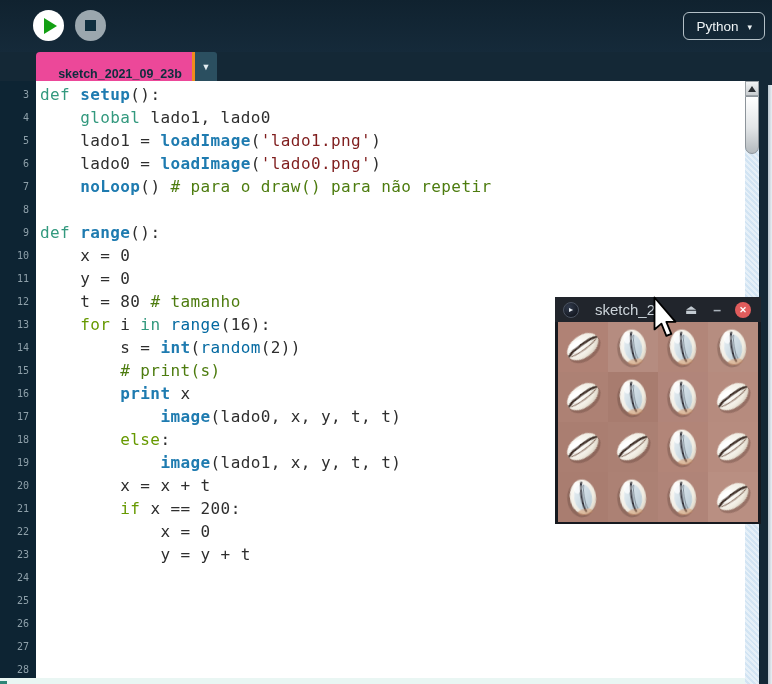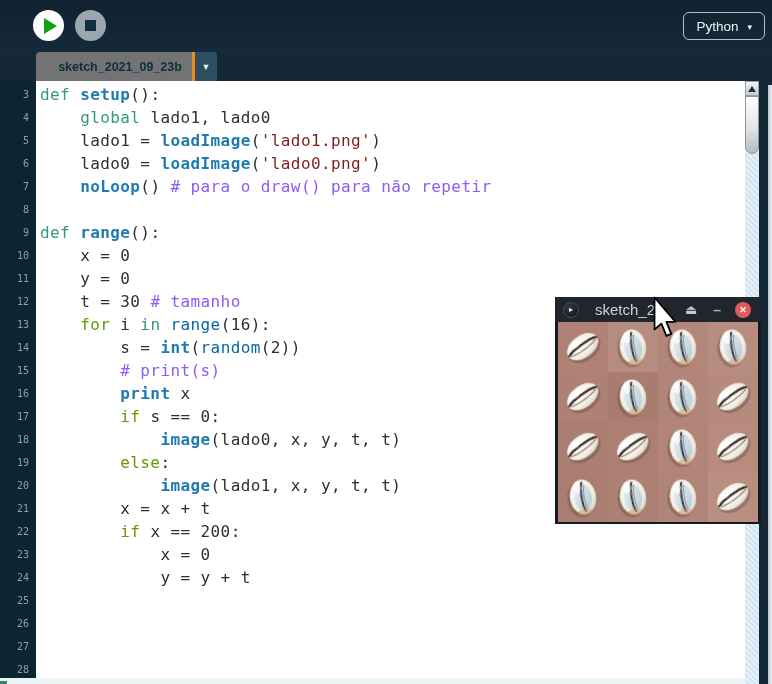--- a/index.html
+++ b/index.html
@@ -16,22 +16,22 @@
   .play-tri{width:0;height:0;border-left:13px solid #13a013;
     border-top:8px solid transparent;border-bottom:8px solid transparent;margin-left:4px}
   .stop{left:75px;background:#9ba7ae}
   .stop-sq{width:11px;height:11px;background:#102f3f}
   .mode{position:absolute;right:7px;top:12px;height:28px;padding:0 12px;
     background:transparent;border:1px solid #b4c0c7;border-radius:6px;color:#eef3f5;
     font-size:13.5px;font-family:"Liberation Sans",sans-serif;
     display:flex;align-items:center;gap:9px;cursor:pointer}
   .mode .caret{font-size:9px;padding-top:1px}
   
-  .tab{position:absolute;left:36px;top:52px;width:168px;height:29px;background:#737373;
-    border-radius:4px 4px 0 0;display:flex;align-items:center;justify-content:center;
+  .tab{position:absolute;left:36px;top:52px;width:168px;height:29px;background:#ec4899;
+    border-radius:4px 4px 0 0;display:flex;align-items:flex-end;justify-content:center;
     color:#0e2d3d;font-weight:bold;font-size:12.5px;cursor:pointer}
   .tab-accent{position:absolute;left:192px;top:52px;width:3px;height:29px;background:#f08c1d}
   .tab-menu{position:absolute;left:195px;top:52px;width:22px;height:29px;background:#2b4f60;
     border:none;color:#e2ecf0;font-size:9px;display:flex;align-items:center;justify-content:center;
     cursor:pointer;border-radius:0 3px 0 0}
   
   .editor{position:absolute;left:0;top:81px;width:745px;height:603px;background:#ffffff}
   .gutter{position:absolute;left:0;top:0;width:36px;height:603px;background:#0d2433;
     padding-top:2px;box-sizing:border-box;z-index:1}
   .gutter .ln{height:23px;line-height:23px;text-align:right;padding-right:7px;
@@ -39,21 +39,21 @@
   .code{position:absolute;left:36px;top:0;right:0;padding:2px 0 0 4px;
     font-family:"DejaVu Sans Mono","Liberation Mono",monospace;font-size:16px;
     letter-spacing:.4px;color:#2e2e2e;z-index:1}
   .cl{height:23px;line-height:23px;white-space:pre}
   .kw{color:#33997e}
   .flow{color:#669900}
   .fn{color:#1e7bb0;font-weight:bold}
   .fn2{color:#d94a7a;font-weight:bold}
   .fn3{color:#0369a1}
   .str{color:#7f1d1d}
-  .com{color:#8b5cf6}
+  .com{color:#4d7c0f}
   .pl{color:#2e2e2e}
   .caret-line{position:absolute;left:0;bottom:0;width:745px;height:6px;background:#e9f6f3;z-index:2}
   .corner{position:absolute;left:0;bottom:0;width:7px;height:3px;background:#2e8577;z-index:3}
   
   .scrollbar{position:absolute;left:745px;top:81px;width:14px;height:603px;
     background:repeating-linear-gradient(45deg,rgba(255,255,255,.45) 0 2px,rgba(255,255,255,0) 2px 4px),#d2e4f3;
     cursor:pointer}
   .sb-up{position:absolute;top:0;left:0;width:14px;height:15px;
     background:linear-gradient(#f2f4f5,#c9cdd0);border:1px solid #9aa0a5;box-sizing:border-box;
     display:flex;align-items:center;justify-content:center;cursor:pointer}
@@ -140,26 +140,25 @@
     <div class="code" id="code">
         <div class="cl"><span class="kw">def </span><span class="fn">setup</span><span class="pl">():</span></div>
         <div class="cl"><span class="pl">    </span><span class="kw">global</span><span class="pl"> lado1, lado0</span></div>
         <div class="cl"><span class="pl">    lado1 = </span><span class="fn">loadImage</span><span class="pl">(</span><span class="str">'lado1.png'</span><span class="pl">)</span></div>
         <div class="cl"><span class="pl">    lado0 = </span><span class="fn">loadImage</span><span class="pl">(</span><span class="str">'lado0.png'</span><span class="pl">)</span></div>
         <div class="cl"><span class="pl">    </span><span class="fn">noLoop</span><span class="pl">() </span><span class="com"># para o draw() para não repetir</span></div>
         <div class="cl"></div>
         <div class="cl"><span class="kw">def </span><span class="fn">range</span><span class="pl">():</span></div>
         <div class="cl"><span class="pl">    x = 0</span></div>
         <div class="cl"><span class="pl">    y = 0</span></div>
-        <div class="cl"><span class="pl">    t = 30 </span><span class="com"># tamanho</span></div>
+        <div class="cl"><span class="pl">    t = 80 </span><span class="com"># tamanho</span></div>
         <div class="cl"><span class="pl">    </span><span class="flow">for</span><span class="pl"> i </span><span class="kw">in</span><span class="pl"> </span><span class="fn3">range</span><span class="pl">(16):</span></div>
         <div class="cl"><span class="pl">        s = </span><span class="fn">int</span><span class="pl">(</span><span class="fn3">random</span><span class="pl">(2))</span></div>
         <div class="cl"><span class="pl">        </span><span class="com"># print(s)</span></div>
         <div class="cl"><span class="pl">        </span><span class="fn">print</span><span class="pl"> x</span></div>
-        <div class="cl"><span class="pl">        </span><span class="flow">if</span><span class="pl"> s == 0:</span></div>
         <div class="cl"><span class="pl">            </span><span class="fn">image</span><span class="pl">(lado0, x, y, t, t)</span></div>
         <div class="cl"><span class="pl">        </span><span class="flow">else</span><span class="pl">:</span></div>
         <div class="cl"><span class="pl">            </span><span class="fn">image</span><span class="pl">(lado1, x, y, t, t)</span></div>
         <div class="cl"><span class="pl">        x = x + t</span></div>
         <div class="cl"><span class="pl">        </span><span class="flow">if</span><span class="pl"> x == 200:</span></div>
         <div class="cl"><span class="pl">            x = 0</span></div>
         <div class="cl"><span class="pl">            y = y + t</span></div>
         <div class="cl"></div>
       </div>
     <div class="caret-line"></div>

